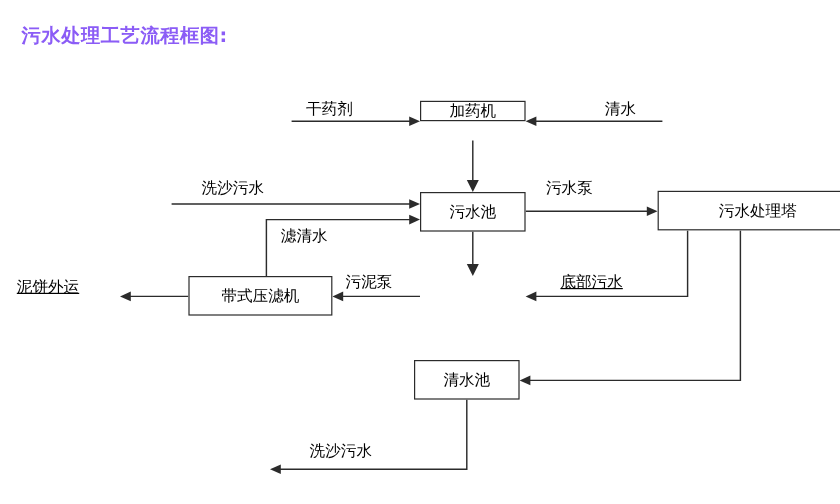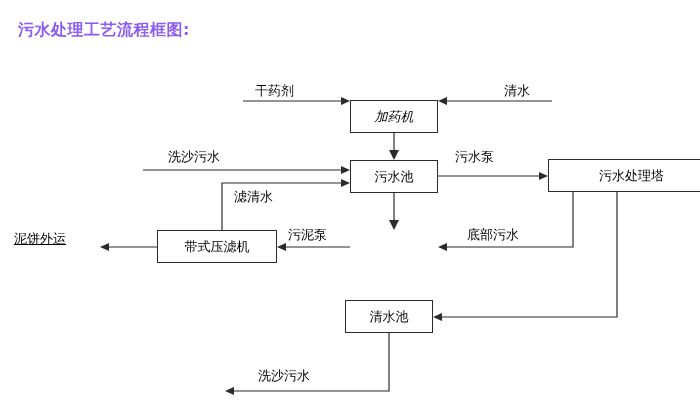--- a/index.html
+++ b/index.html
@@ -103,21 +103,21 @@
     <polyline points="573,192 573,247 444,247"></polyline>
     <polygon class="arrowhead" points="438,247 447,243 447,251"></polygon>
 
     <polyline points="617,192 617,317 439,317"></polyline>
     <polygon class="arrowhead" points="433,317 442,313 442,321"></polygon>
 
     <polyline points="389,333 389,391 231,391"></polyline>
     <polygon class="arrowhead" points="225,391 234,387 234,395"></polygon>
   </svg>
 
-  <div class="node" style="left:350px; top:100px; width:88px; height:33px;font-style:italic;">
+  <div class="node" style="left:350px; top:84px; width:88px; height:17px;">
     <span>加药机</span>
   </div>
 
   <div class="node" style="left:350px; top:160px; width:88px; height:33px;">
     <span>污水池</span>
   </div>
 
   <div class="node" style="left:548px; top:159px; width:167px; height:33px;">
     <span>污水处理塔</span>
   </div>
@@ -138,17 +138,17 @@
   <div class="edge-label" style="left:168px; top:148px;">洗沙污水</div>
 
   <div class="edge-label" style="left:234px; top:188px;">滤清水</div>
 
   <div class="edge-label" style="left:455px; top:148px;">污水泵</div>
 
   <div class="edge-label" style="left:14px; top:230px;text-decoration:underline;">泥饼外运</div>
 
   <div class="edge-label" style="left:288px; top:226px;">污泥泵</div>
 
-  <div class="edge-label" style="left:467px; top:226px;">底部污水</div>
+  <div class="edge-label" style="left:467px; top:226px;text-decoration:underline;">底部污水</div>
 
   <div class="edge-label" style="left:258px; top:367px;">洗沙污水</div>
 
 </div>
 
 </body></html>

